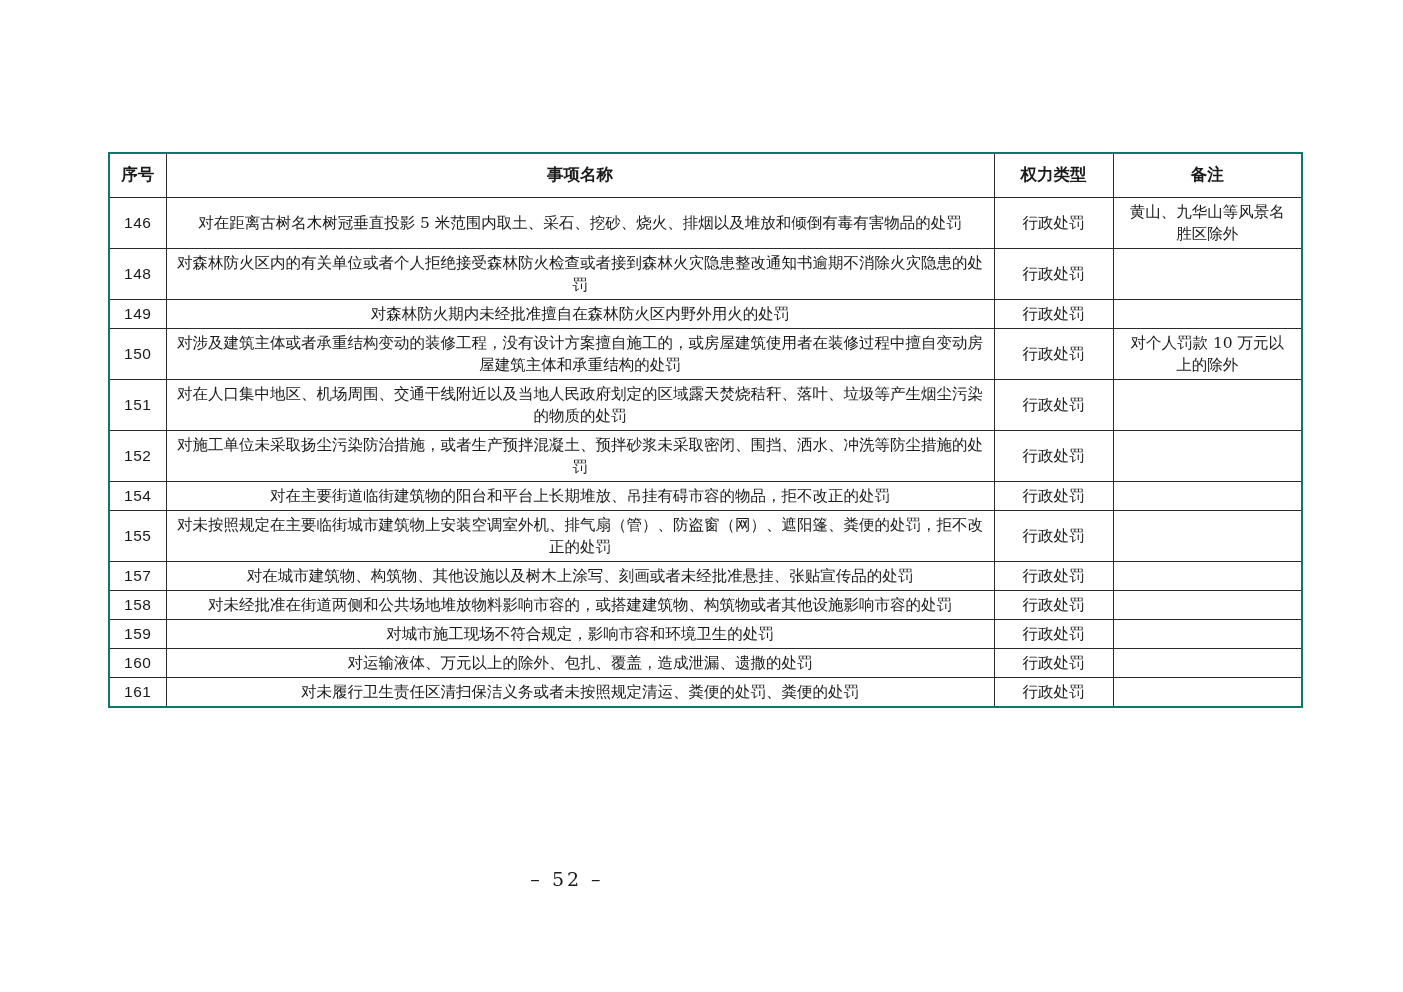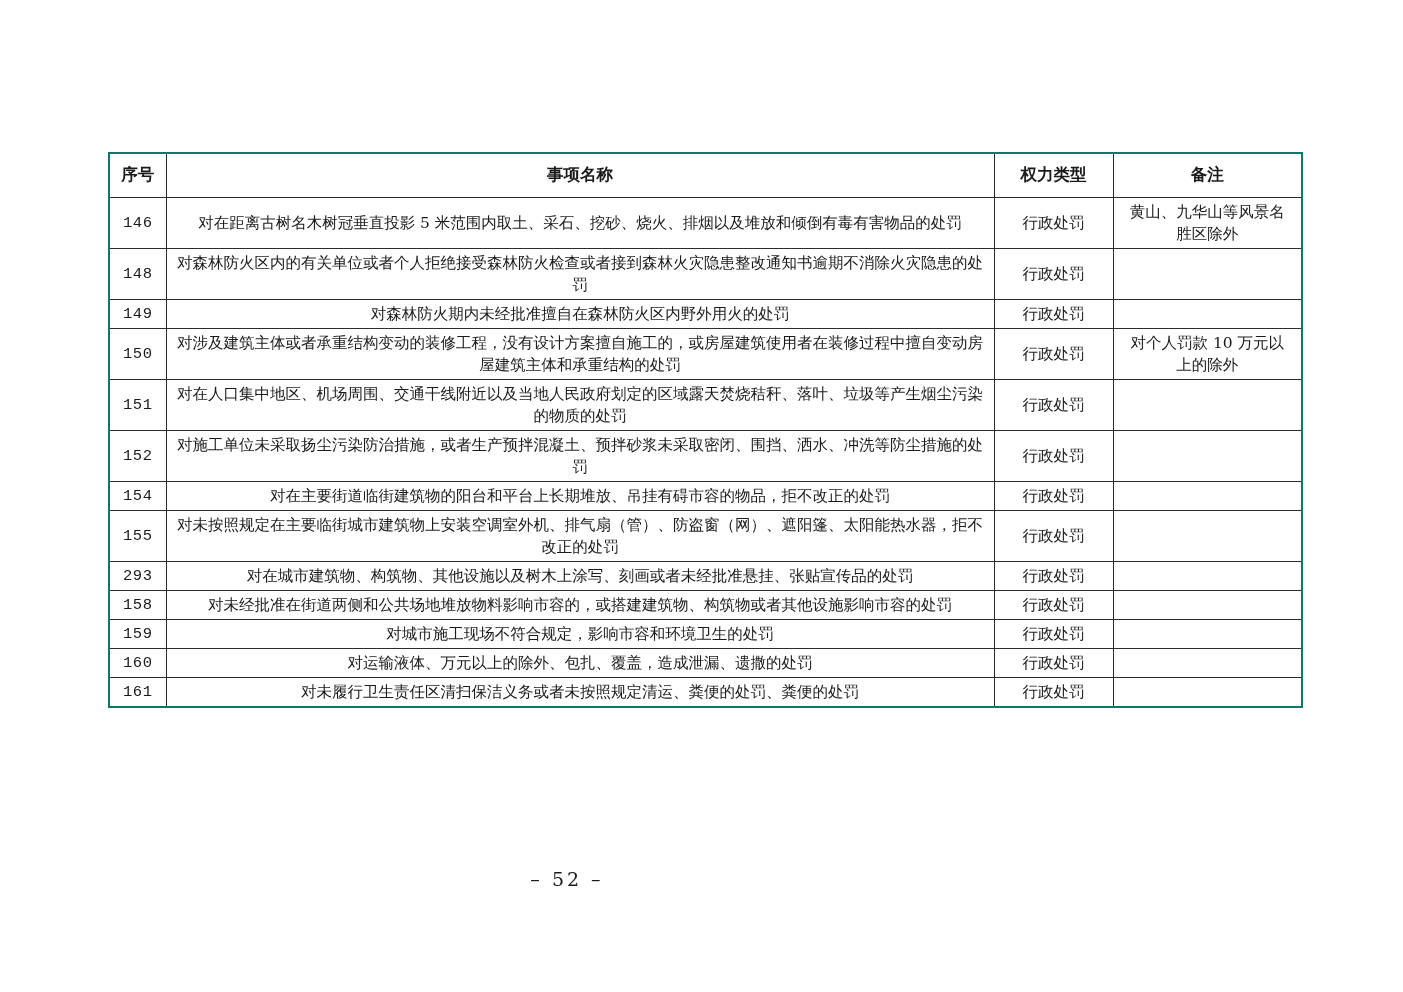--- a/index.html
+++ b/index.html
@@ -34,21 +34,21 @@
     font-weight: bold;
     font-size: 16.5px;
     height: 44px;
     padding: 6px 8px;
   }
   table.items tbody td { height: 29px; }
   col.c-no     { width: 57px;  }
   col.c-name   { width: 828px; }
   col.c-type   { width: 119px; }
   col.c-remark { width: 189px; }
-  td.col-no { font-family: Liberation Mono, monospace; letter-spacing: 0.5px; }
+  td.col-no { font-family: Liberation Sans, sans-serif; letter-spacing: 0.5px; }
 
   .footer-pageno {
     position: absolute;
     left: 0; top: 868px;
     width: 1134px;
     text-align: center;
     font-size: 19px;
     letter-spacing: 3px;
     color: #1a1a1a;
   }
@@ -120,28 +120,28 @@
 
   <tr>
     <td class="col-no">154</td>
     <td class="col-name">对在主要街道临街建筑物的阳台和平台上长期堆放、吊挂有碍市容的物品，拒不改正的处罚</td>
     <td class="col-type">行政处罚</td>
     <td class="col-remark"></td>
   </tr>
 
   <tr>
     <td class="col-no">155</td>
-    <td class="col-name">对未按照规定在主要临街城市建筑物上安装空调室外机、排气扇（管）、防盗窗（网）、遮阳篷、太阳能热水器，拒不改正的处罚</td>
+    <td class="col-name">对未按照规定在主要临街城市建筑物上安装空调室外机、排气扇（管）、防盗窗（网）、遮阳篷、粪便的处罚，拒不改正的处罚</td>
     <td class="col-type">行政处罚</td>
     <td class="col-remark"></td>
   </tr>
 
 
   <tr>
-    <td class="col-no">293</td>
+    <td class="col-no">157</td>
     <td class="col-name">对在城市建筑物、构筑物、其他设施以及树木上涂写、刻画或者未经批准悬挂、张贴宣传品的处罚</td>
     <td class="col-type">行政处罚</td>
     <td class="col-remark"></td>
   </tr>
 
   <tr>
     <td class="col-no">158</td>
     <td class="col-name">对未经批准在街道两侧和公共场地堆放物料影响市容的，或搭建建筑物、构筑物或者其他设施影响市容的处罚</td>
     <td class="col-type">行政处罚</td>
     <td class="col-remark"></td>

